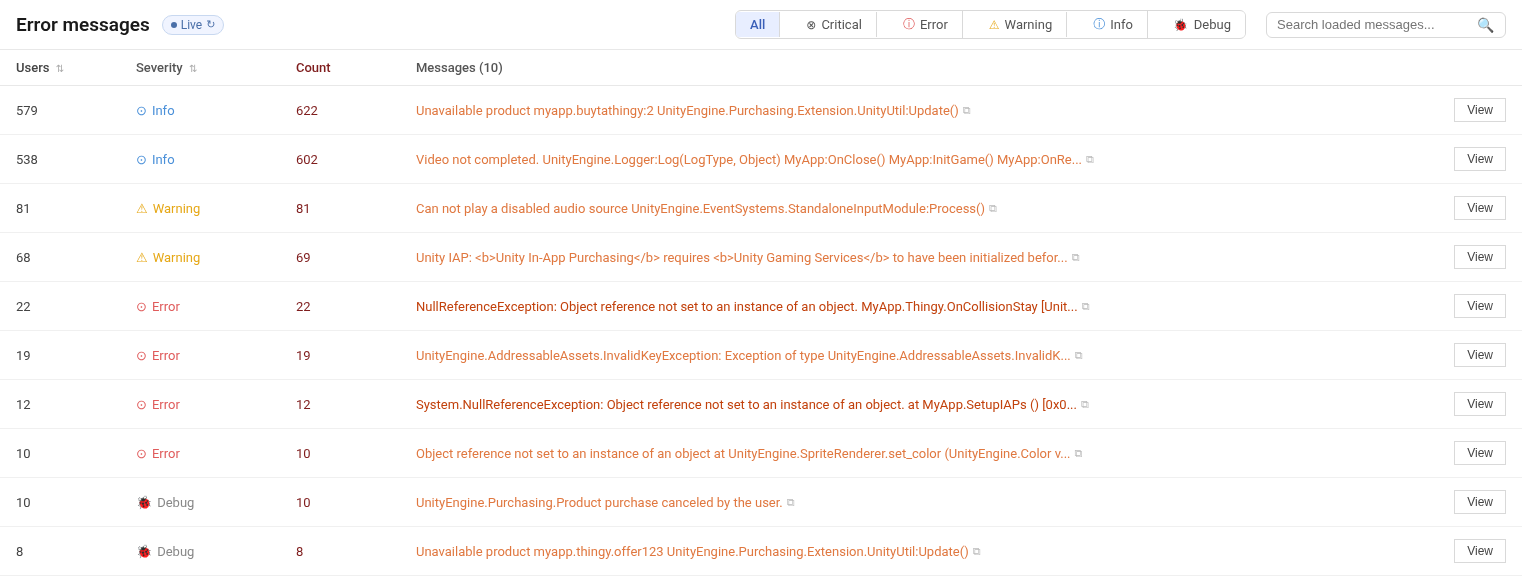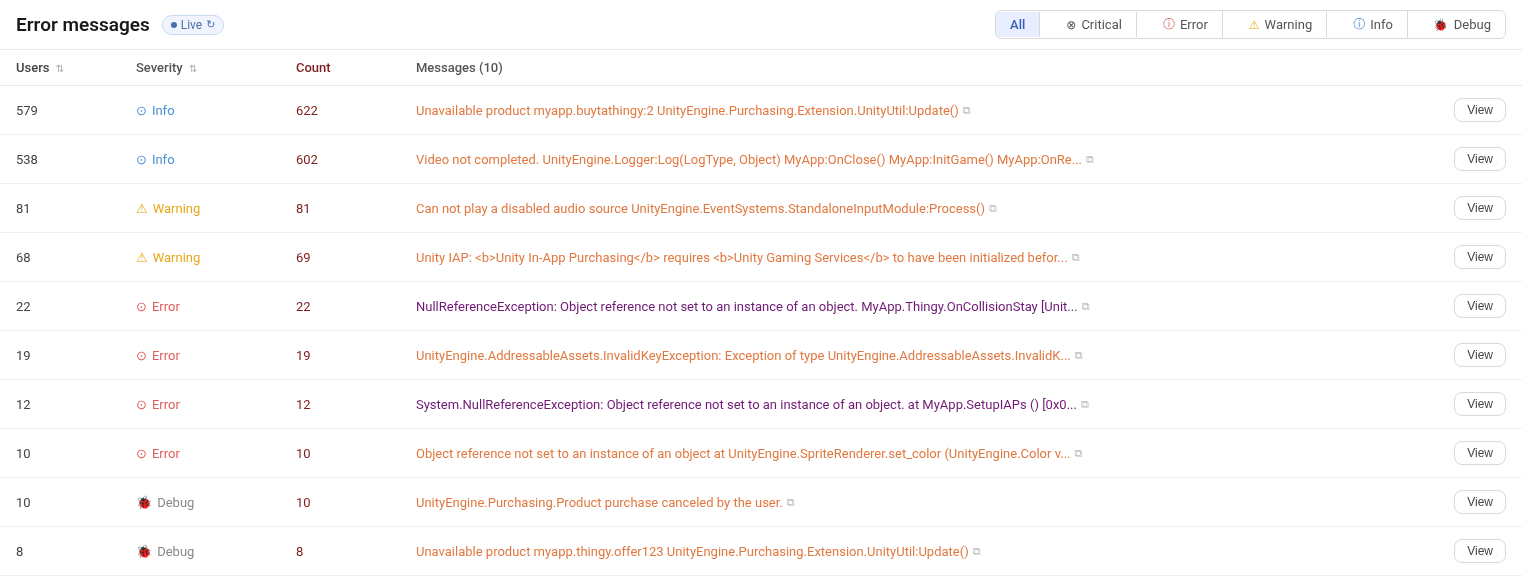--- a/index.html
+++ b/index.html
@@ -114,26 +114,26 @@
     .col-users { width: 120px; color: #444; }
     .col-severity { width: 160px; }
     .col-count { width: 120px; color: #7f1d1d; }
     .col-action { width: 80px; text-align: right; }
     .severity-info { color: #4a90d9; display: flex; align-items: center; gap: 5px; }
     .severity-warning { color: #e6a817; display: flex; align-items: center; gap: 5px; }
     .severity-error { color: #e05c5c; display: flex; align-items: center; gap: 5px; }
     .severity-debug { color: #888; display: flex; align-items: center; gap: 5px; }
     .sev-icon { font-size: 13px; }
     .msg-link { color: #e07840; text-decoration: none; cursor: pointer; }
-    .msg-text { color: #701a75; }
+    .msg-text { color: #c2410c; }
     .msg-copy { color: #bbb; margin-left: 4px; cursor: pointer; font-size: 11px; }
     .view-btn {
       border: 1px solid #d9d9d9;
       background: #fff;
-      border-radius: 8px;
+      border-radius: 0;
       padding: 4px 12px;
       font-size: 12px;
       cursor: pointer;
       color: #444;
     }
     .msg-cell {
       display: flex;
       align-items: center;
       max-width: 900px;
       overflow: hidden;
@@ -170,20 +170,24 @@
         <span>Warning</span>
       </div>
       <div class="filter-tab">
         <span class="tab-icon" style="color:#4a90d9;">ⓘ</span>
         <span>Info</span>
       </div>
       <div class="filter-tab">
         <span class="tab-icon">🐞</span>
         <span>Debug</span>
       </div>
+    </div>
+    <div class="search-box">
+      <input type="text" placeholder="Search loaded messages..." style="">
+      <span class="search-icon">🔍</span>
     </div>
   </div>
 
   <table>
     <thead>
       <tr>
         <th class="col-users">
           <span>Users</span>
           <span class="sort-icon">⇅</span>
         </th>

